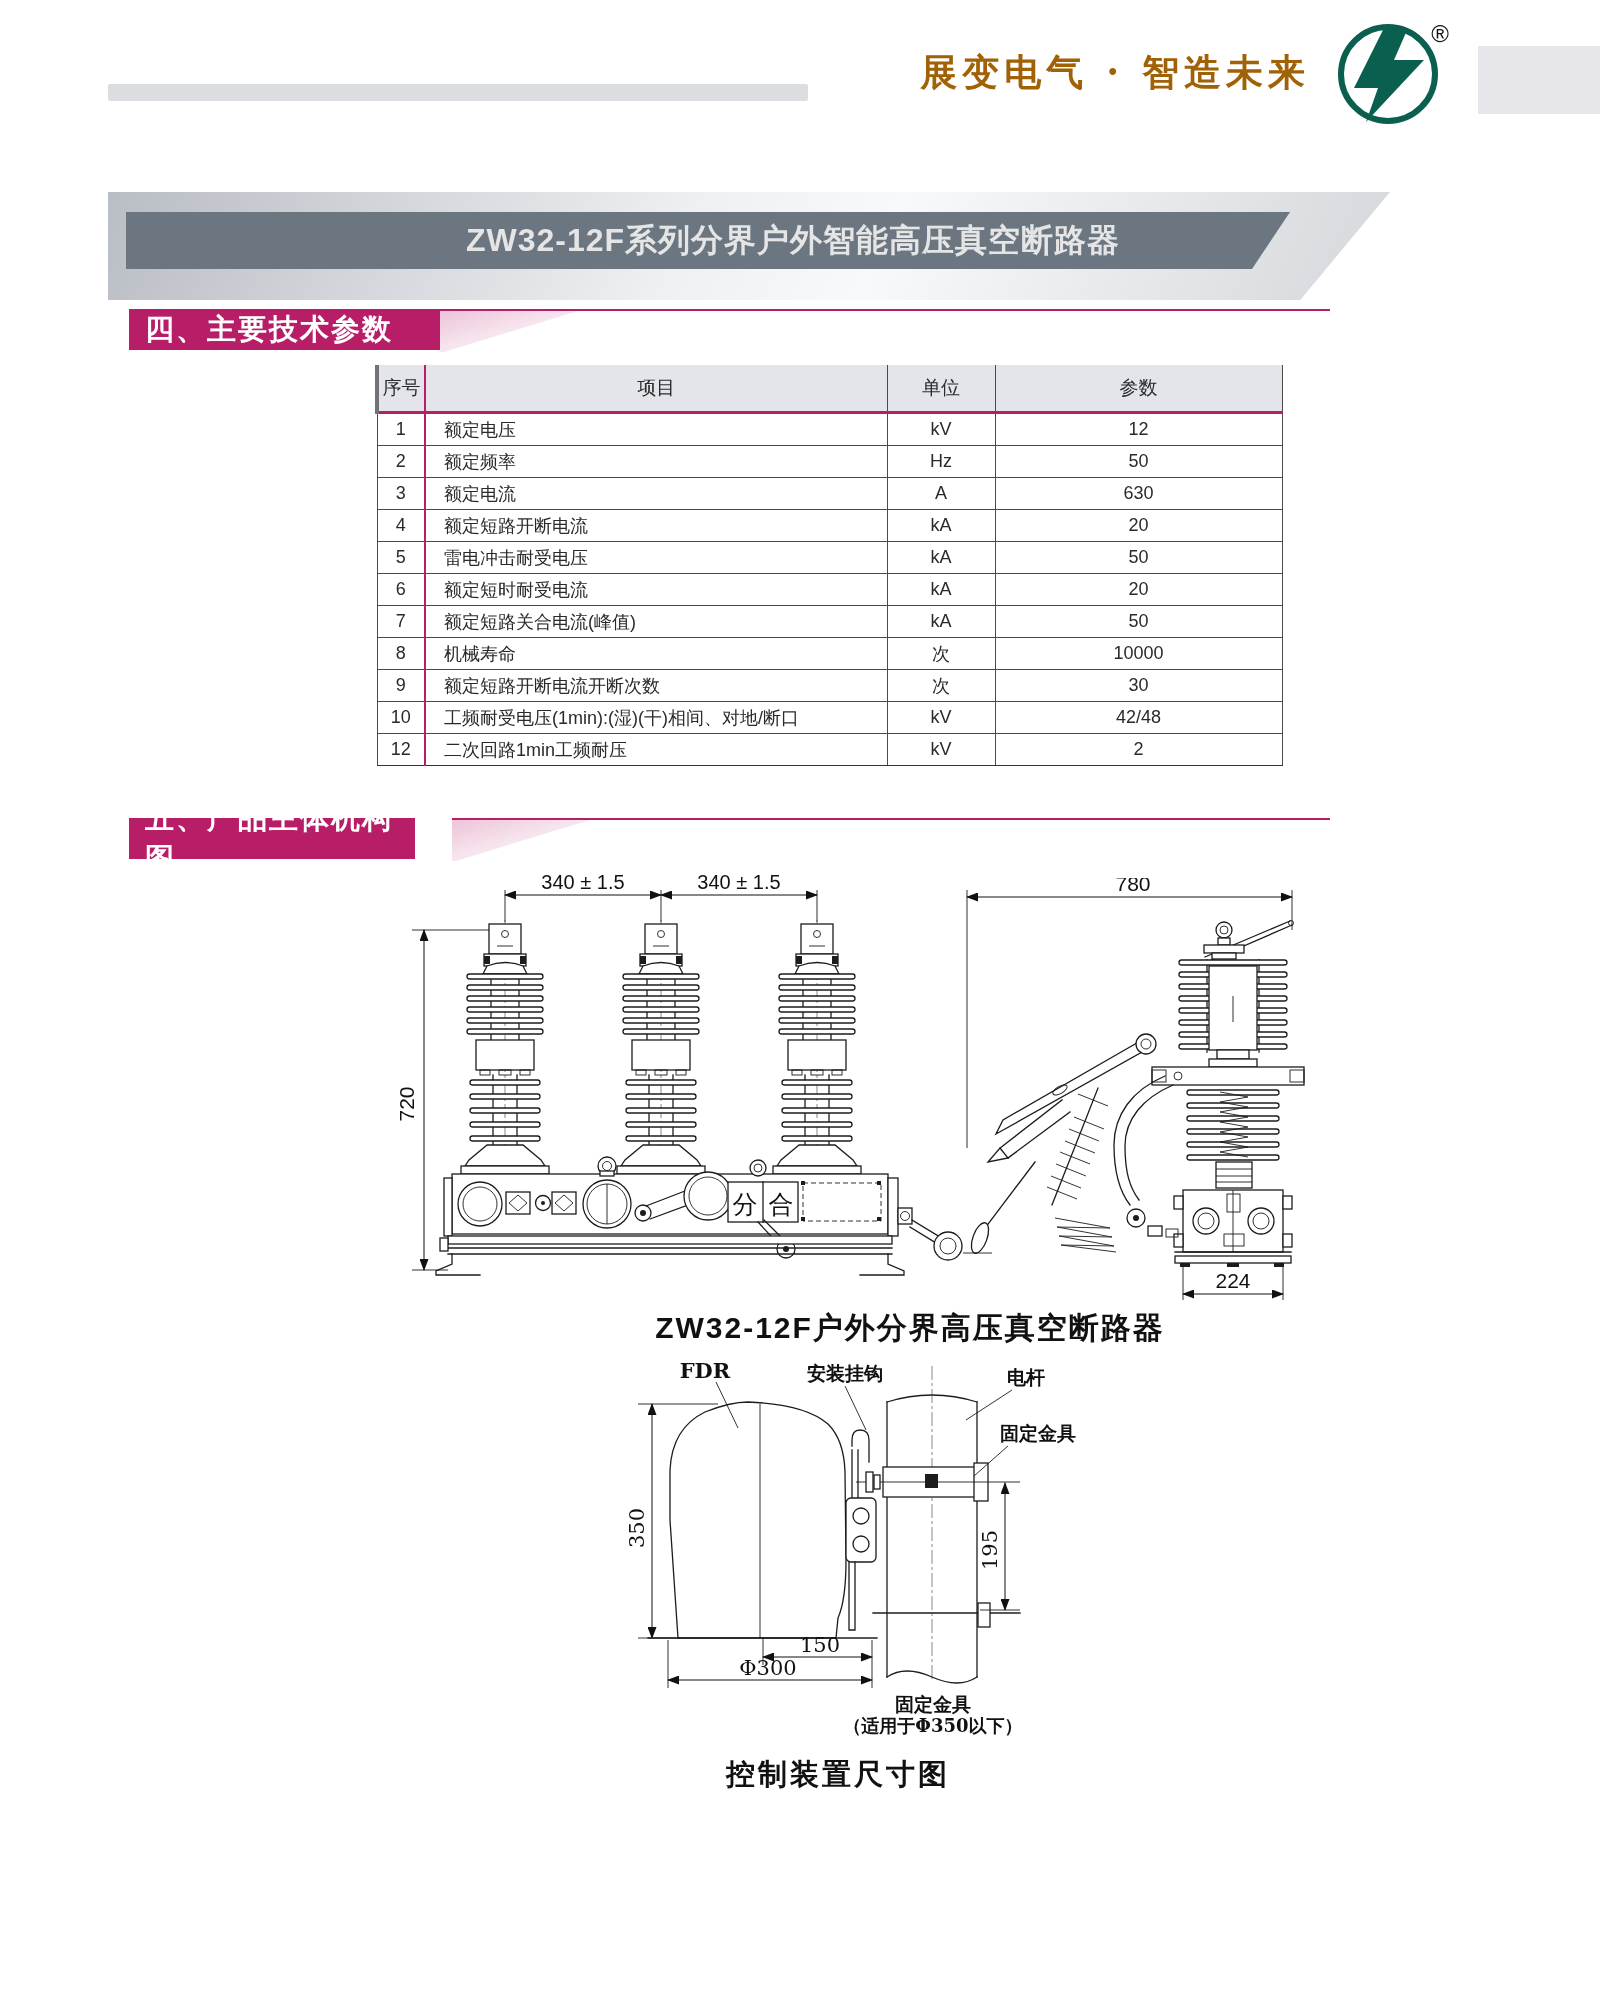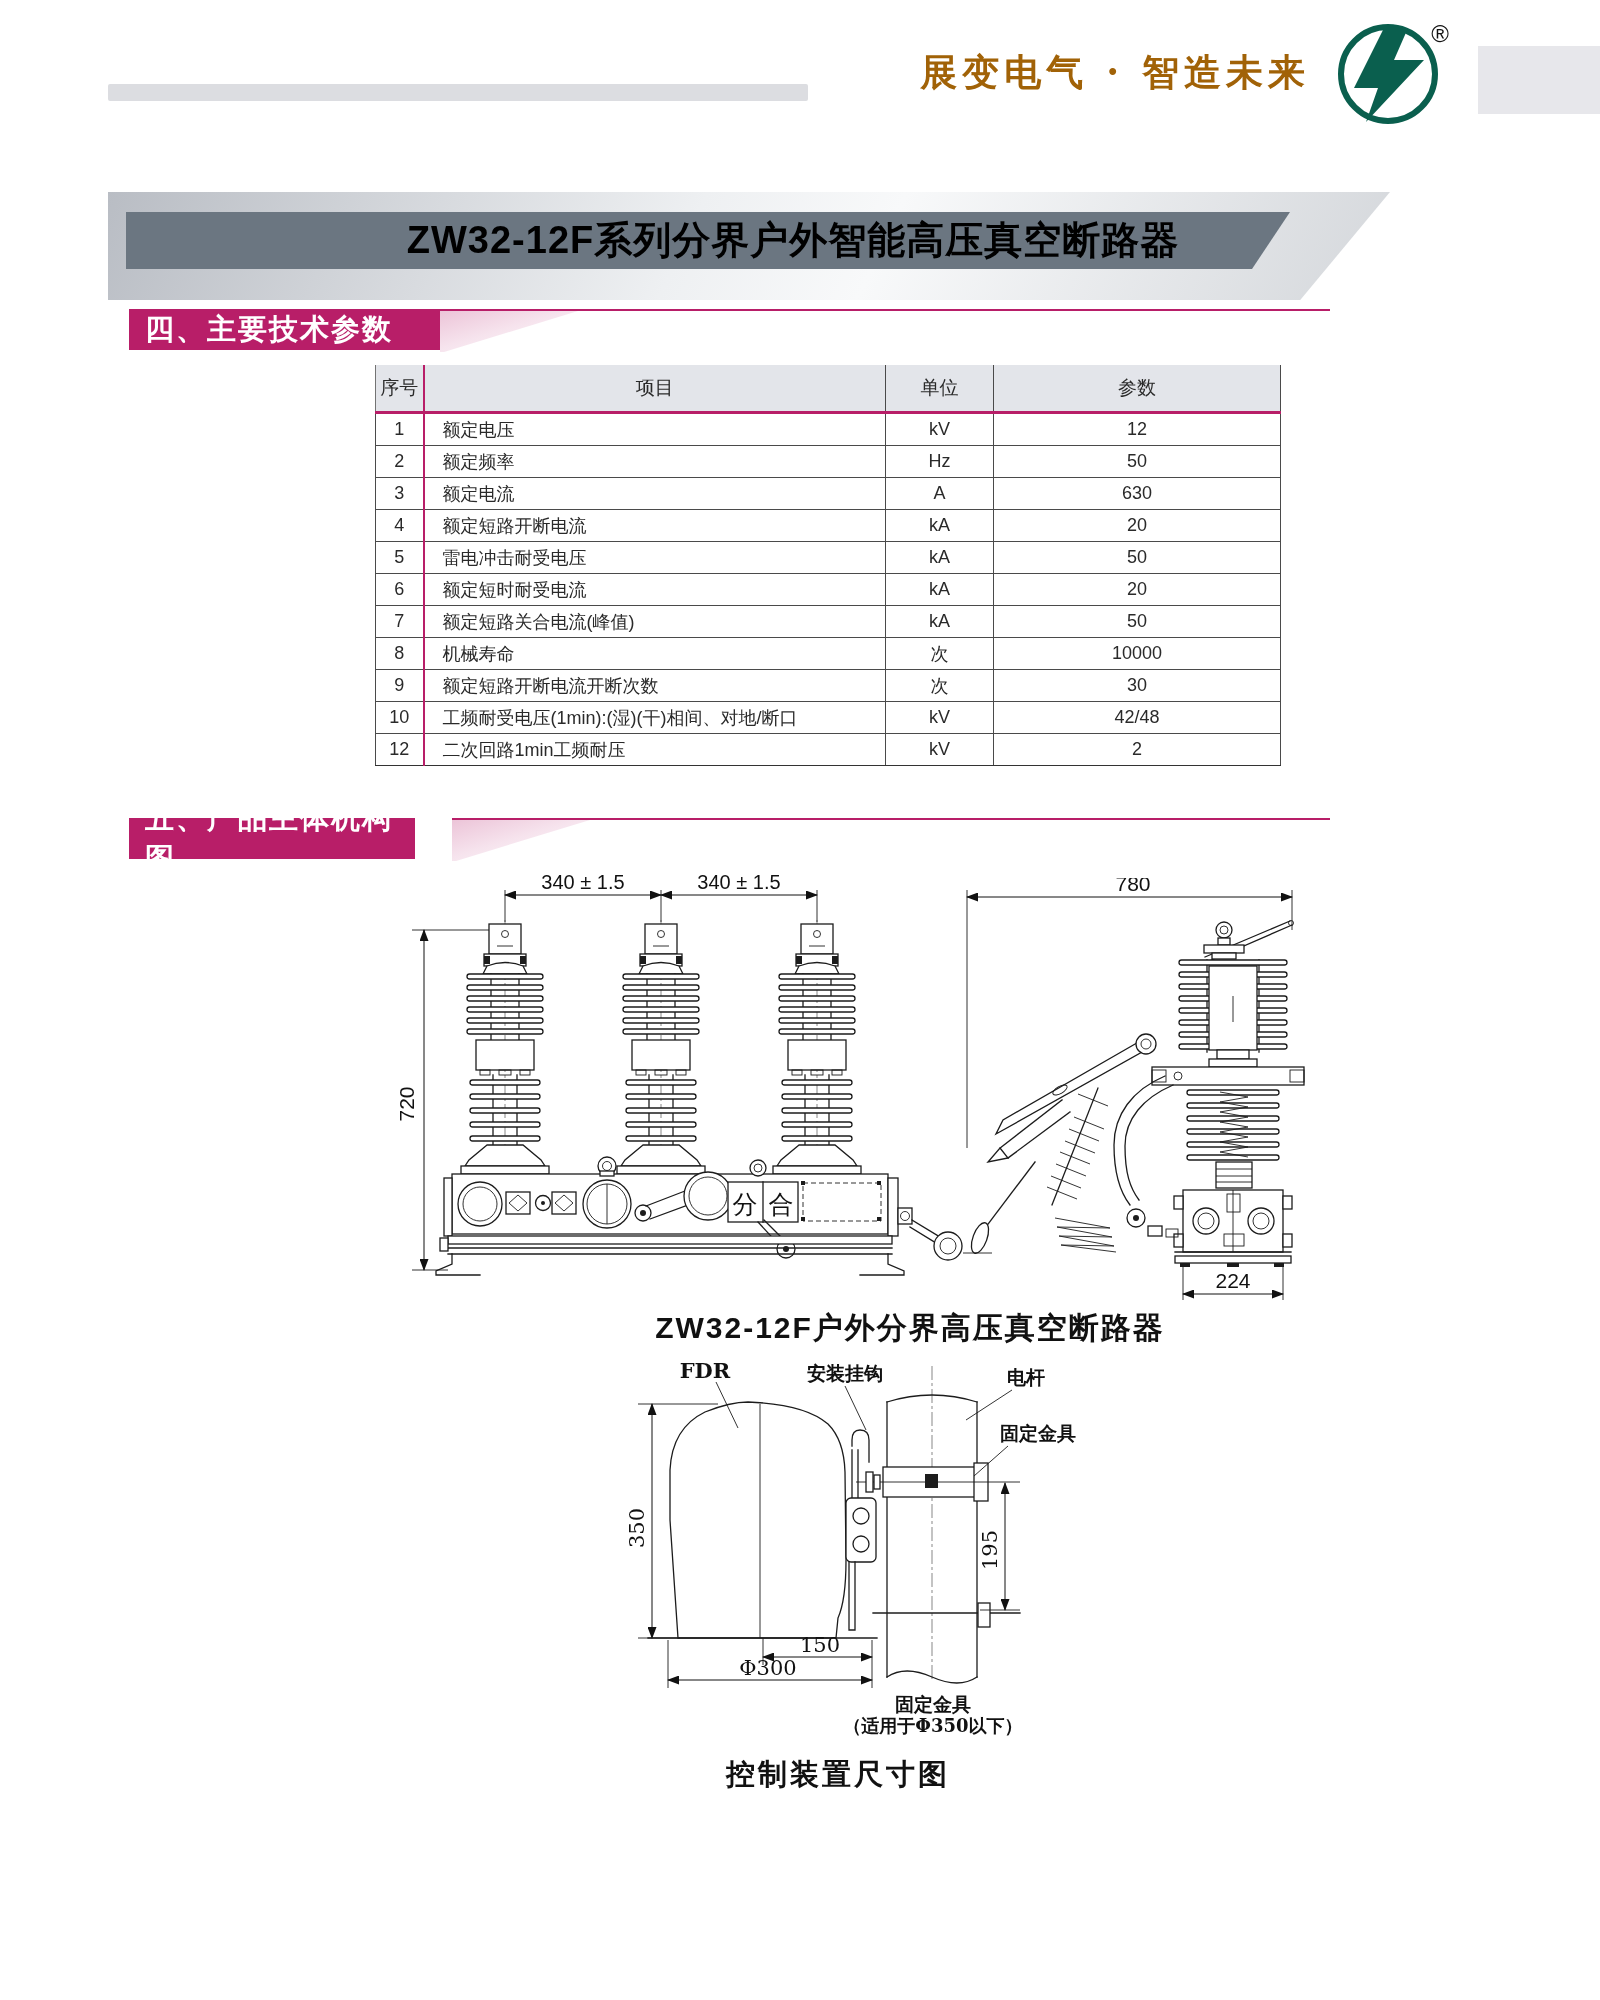--- a/index.html
+++ b/index.html
@@ -14,42 +14,42 @@
   #logo{left:1336px;top:16px;}
   #topblock-right{left:1478px;top:46px;width:122px;height:68px;background:#e7e7eb;}
 
   
   #silverband{left:108px;top:192px;width:1282px;height:108px;
     background:linear-gradient(115deg,#b9bdc4 0%,#eef0f2 45%,#f8f9fa 60%,#d4d7db 100%);
     clip-path:polygon(0 0,100% 0,93% 100%,0 100%);}
   #titlebar{left:126px;top:212px;width:1164px;height:57px;background:#6b7681;
     clip-path:polygon(0 0,100% 0,calc(100% - 38px) 100%,0 100%);
     display:flex;align-items:center;justify-content:center;}
-  #titlebar span{color:#000000;font-weight:bold;font-size:38px;letter-spacing:1px;padding-left:170px;}
+  #titlebar span{color:#e5e5e5;font-weight:bold;font-size:32px;letter-spacing:1px;padding-left:170px;}
 
   
   .ribbon{height:41px;background:#b81e68;display:flex;align-items:center;}
   .ribbon span{color:#fff;font-weight:bold;font-size:29px;letter-spacing:2px;padding-left:16px;}
   .ribbon-line{height:2px;background:#b81e68;}
   .ribbon-fold{width:138px;height:41px;
     background:linear-gradient(to right bottom,#ecc4d8 0%,#f6e3ed 45%,#ffffff 100%);
     clip-path:polygon(0 0,100% 0,3% 100%,0 100%);}
 
   
   #spec-table{left:375px;top:365px;width:905px;border-collapse:collapse;table-layout:fixed;
               font-size:18px;color:#2a2a2a;}
   #spec-table th{background:#e3e5ea;font-weight:normal;height:44px;font-size:19px;
                  border-bottom:3px solid #b81e68;}
   #spec-table td{height:29px;text-align:center;border-bottom:1px solid #4a4a4a;
                  white-space:nowrap;overflow:hidden;}
   #spec-table .c-item{text-align:left;padding-left:18px;}
   #spec-table th,#spec-table td{border-right:1px solid #4a4a4a;}
   #spec-table th:first-child,#spec-table td:first-child{border-left:1px solid #4a4a4a;}
   #spec-table th:nth-child(1),#spec-table td:nth-child(1){border-right:2px solid #b81e68;}
-  #spec-table th:first-child{border-left:1px solid #737373;}
+  #spec-table th:first-child{border-left:4px solid #737373;}
   #spec-table tr:last-child td{border-bottom:1.5px solid #333;}
 
   
   svg text{fill:#111;}
   .ln{stroke:#1c1c1c;stroke-width:1.3;fill:none;stroke-linecap:square;}
   .lnw{stroke:#1c1c1c;stroke-width:1.3;fill:#fff;}
   .thin{stroke:#1c1c1c;stroke-width:0.9;fill:none;}
   .dim{stroke:#111;stroke-width:1;fill:none;}
   .dk{fill:#1c1c1c;stroke:none;}
   .cl{stroke:#555;stroke-width:0.7;fill:none;stroke-dasharray:14 3 3 3;}

